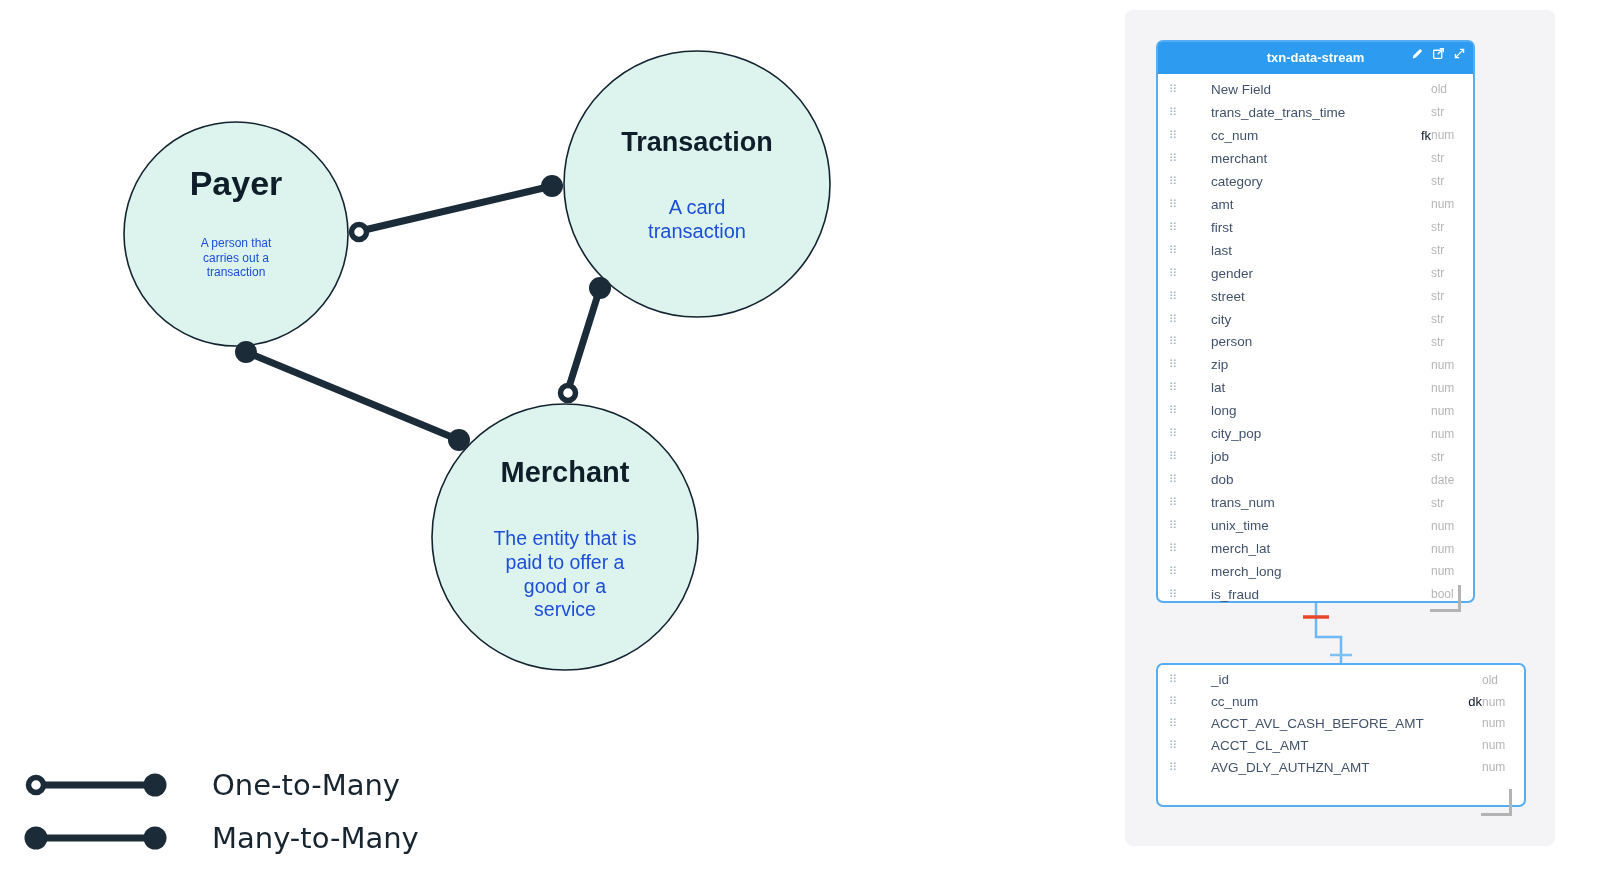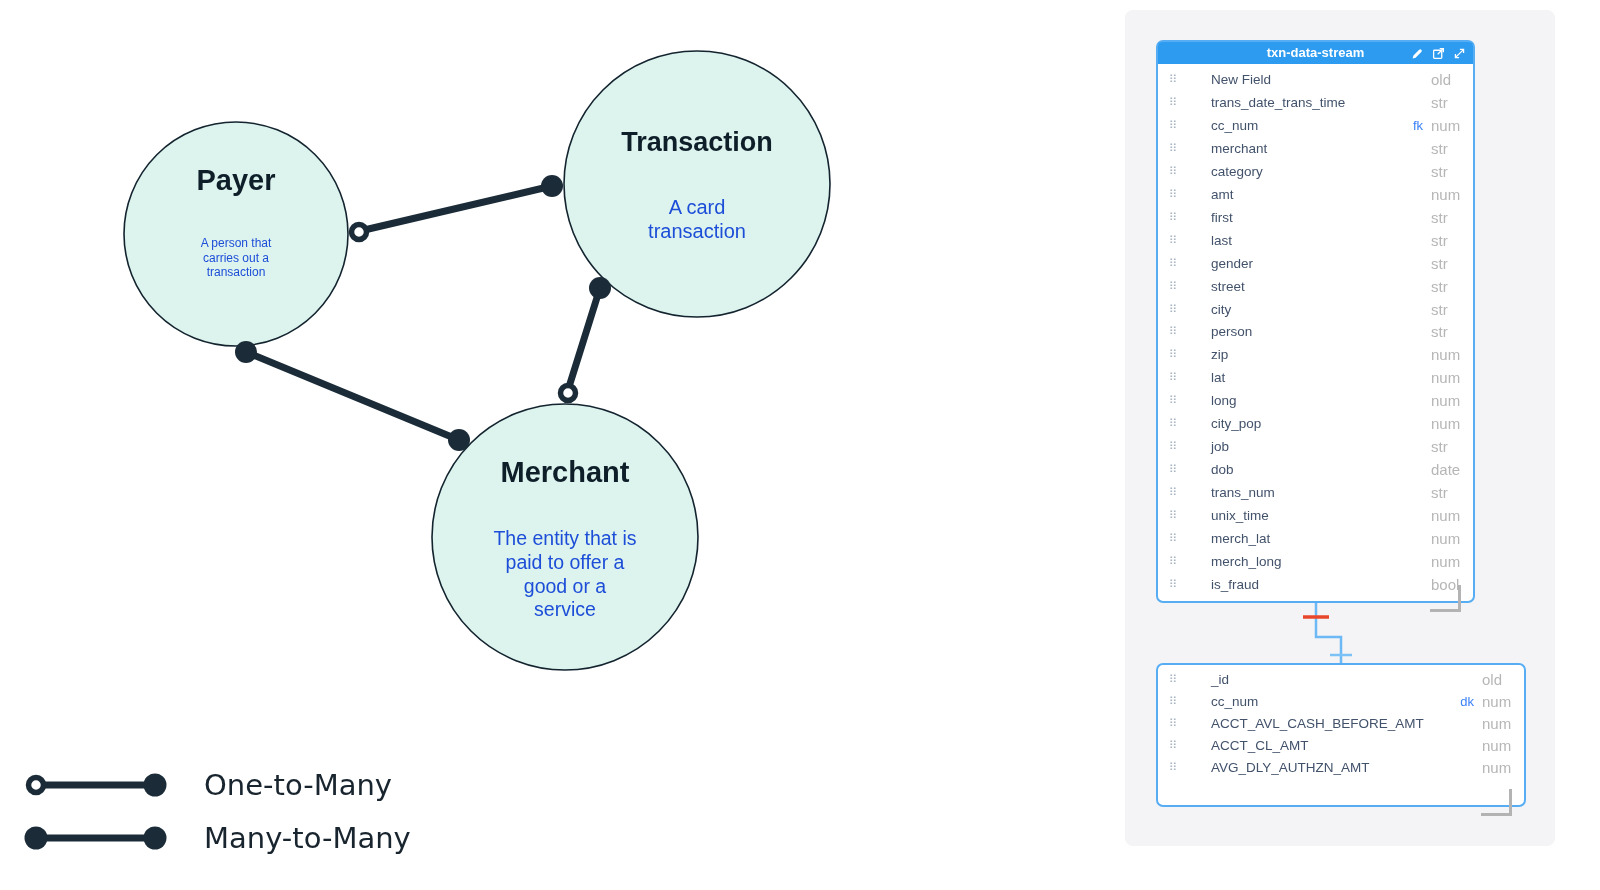--- a/index.html
+++ b/index.html
@@ -20,47 +20,47 @@
     position:absolute;text-align:center;font-weight:bold;color:#0f1f2a;
     font-family:"Liberation Sans",sans-serif;
   }
   .edesc{
     position:absolute;text-align:center;color:#1d4ed8;
     white-space:pre-line;line-height:1.22;
     font-family:Liberation Sans, sans-serif;
   }
   
   .legend-label{
-    position:absolute;left:204px;height:40px;color:#18242e;
+    position:absolute;left:212px;height:40px;color:#18242e;
     font-family:"DejaVu Sans",sans-serif;font-size:29px;
   }
   
   .panel{
     position:absolute;box-sizing:border-box;background:#ffffff;
     border:2px solid #57adf3;border-radius:7px;
   }
   .phead{
-    position:relative;height:22px;background:#2d9bf0;
+    position:relative;height:32px;background:#2d9bf0;
     border-radius:4px 4px 0 0;display:flex;align-items:center;justify-content:center;text-align:right;
   }
   .ptitle{color:#ffffff;font-size:13px;font-weight:bold;line-height:22px;}
   .picons{position:absolute;right:7px;top:0;height:22px;display:flex;align-items:center;gap:8px;}
   .picons svg{display:block;cursor:pointer;}
   .pbody{
     display:flex;flex-direction:column;justify-content:space-between;
     height:calc(100% - 22px);box-sizing:border-box;padding:4px 0 5px 0;
   }
   .prow{flex:1;display:flex;align-items:center;padding-left:11px;}
   .drag{
     width:20px;color:#a9b5c0;font-size:11px;
     font-family:"DejaVu Sans",sans-serif;cursor:grab;
   }
   .fname{margin-left:22px;color:#42526b;font-size:13.5px;white-space:nowrap;}
-  .fkey{margin-left:auto;width:34px;text-align:right;color:#3b82f6;font-size:13px;}
-  .ftype{width:34px;margin-left:8px;margin-right:8px;color:#b6b6b6;font-size:15px;}
+  .fkey{margin-left:auto;width:34px;text-align:right;color:#0f172a;font-size:13px;}
+  .ftype{width:34px;margin-left:0;margin-right:8px;color:#b6b6b6;font-size:12px;}
   .resize-handle{
     position:absolute;right:12px;bottom:-11px;width:28px;height:24px;
     border-right:3px solid #b3b3b3;border-bottom:3px solid #b3b3b3;
     cursor:nwse-resize;
   }
 </style>
 </head>
 <body>
 
 <div class="canvas-bg"></div>
@@ -94,21 +94,21 @@
     <circle cx="155" cy="838" r="11.5" fill="#1b2c38"></circle>
   </g>
 
   <g>
     <path d="M1316,600 L1316,637 L1341,637 L1341,665" fill="none" stroke="#6db9f6" stroke-width="2.5"></path>
     <line x1="1303" y1="617" x2="1329" y2="617" stroke="#e8472b" stroke-width="3.5"></line>
     <line x1="1330" y1="655" x2="1352" y2="655" stroke="#7cc2f7" stroke-width="2.5"></line>
   </g>
 </svg>
 
-<div class="etitle" style="left:136px;top:164px;width:200px;font-size:29px;">Payer</div>
+<div class="etitle" style="left:136px;top:164px;width:200px;font-size:34px;">Payer</div>
 <div class="edesc" style="left:136px;top:236px;width:200px;font-size:12px;">A person that
 carries out a
 transaction</div>
 
 <div class="etitle" style="left:577px;top:127px;width:240px;font-size:27px;">Transaction</div>
 <div class="edesc" style="left:577px;top:195px;width:240px;font-size:20px;">A card
 transaction</div>
 
 <div class="etitle" style="left:445px;top:456px;width:240px;font-size:29px;">Merchant</div>
 <div class="edesc" style="left:445px;top:527px;width:240px;font-size:19.5px;text-align:center;">The entity that is

